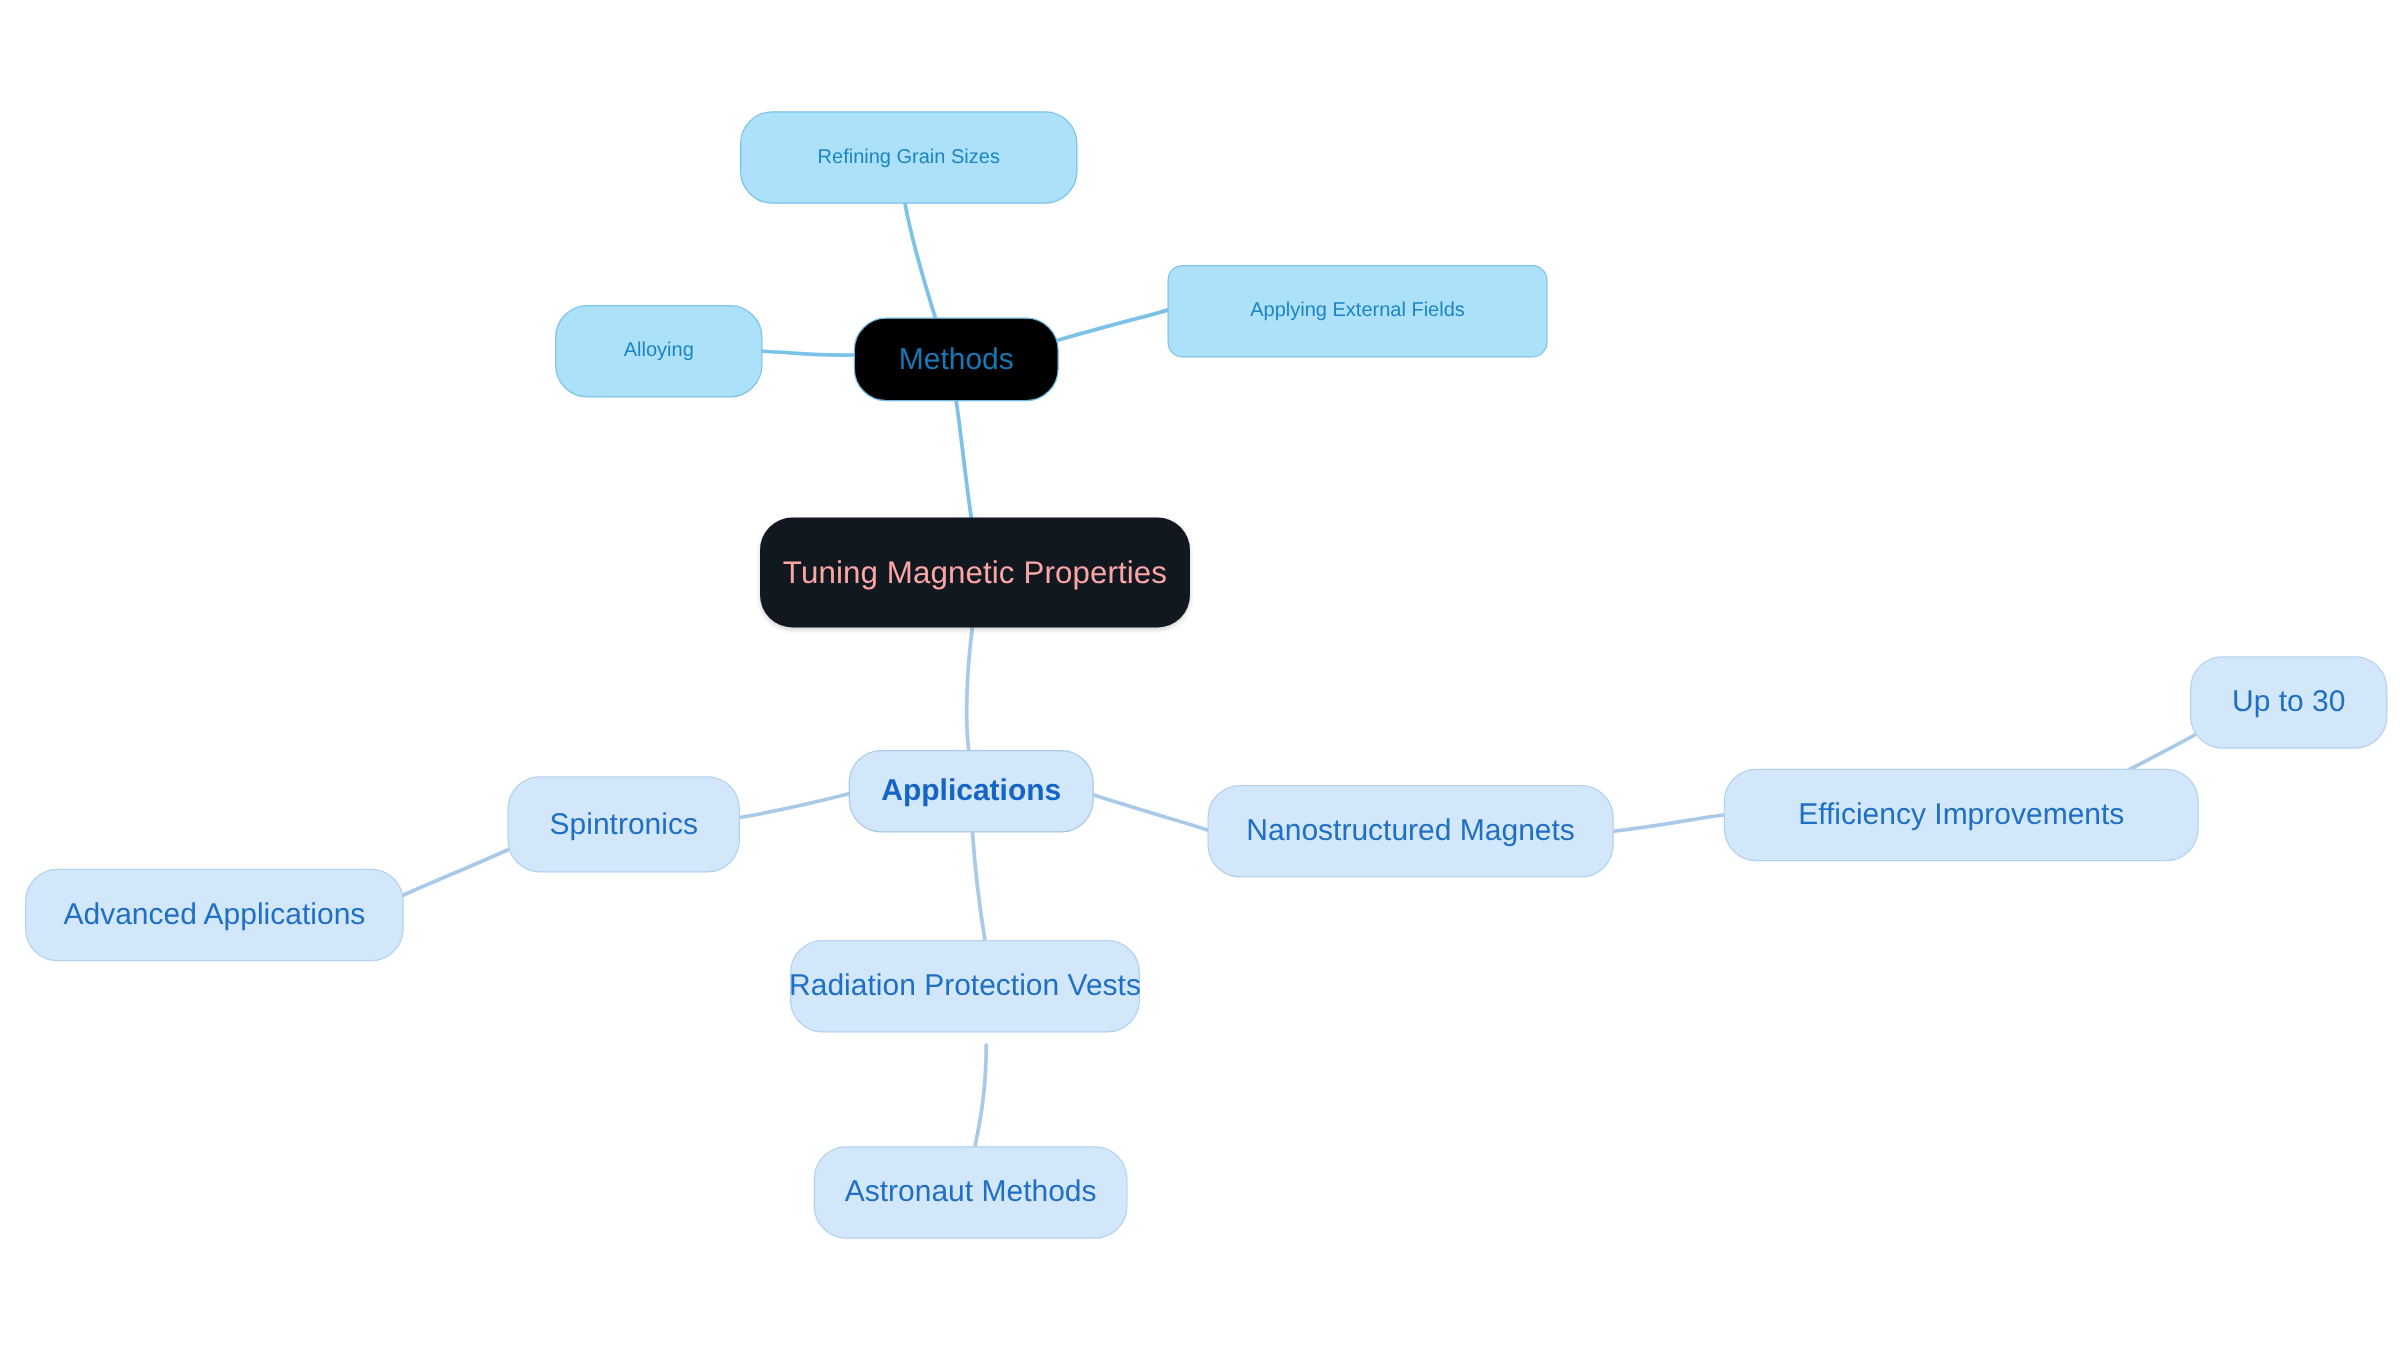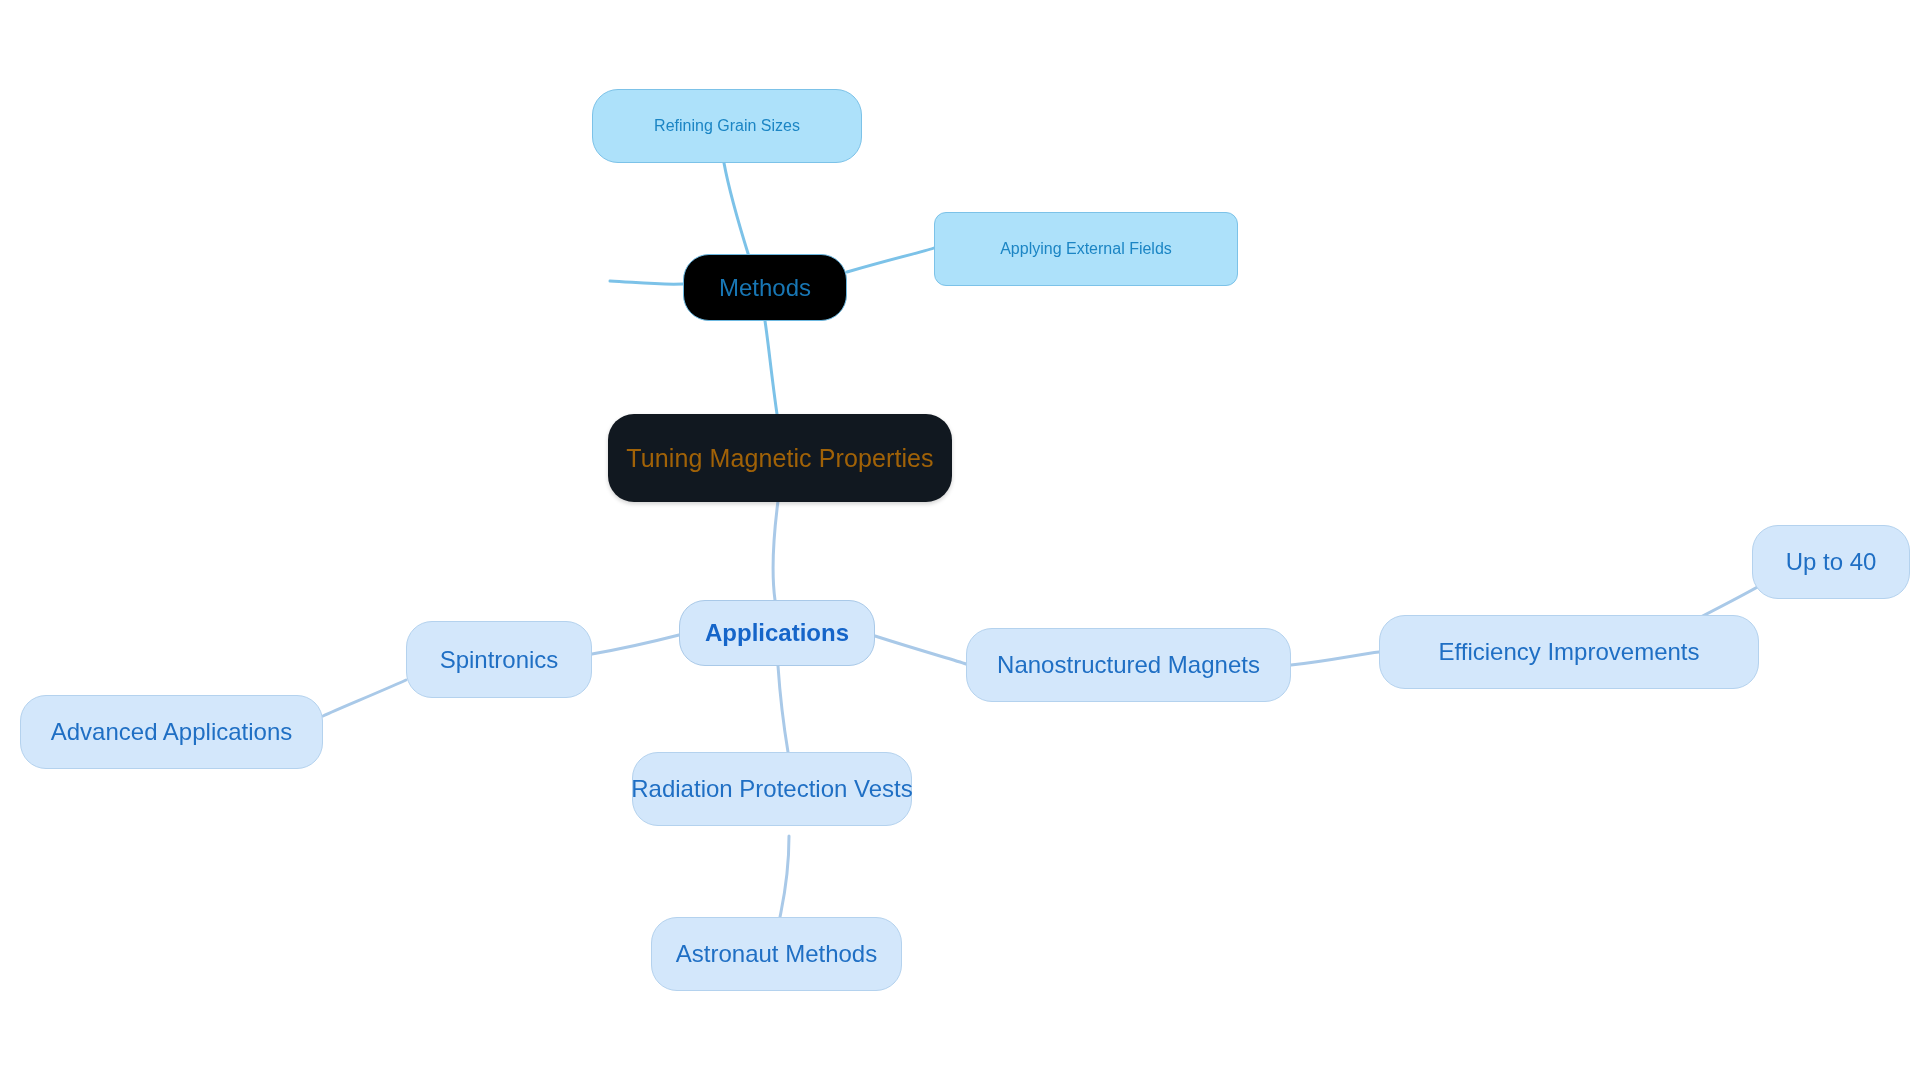--- a/index.html
+++ b/index.html
@@ -46,21 +46,21 @@
     display: flex;
     align-items: center;
     justify-content: center;
     text-align: center;
     border-radius: 26px;
     white-space: nowrap;
     user-select: none;
   }
   .node-root {
     background: #111820;
-    color: #a16207;
+    color: #fca5a5;
     border: none;
     font-size: 25px;
     letter-spacing: 0.1px;
     box-shadow: 0 2px 4px rgba(0,0,0,0.18);
   }
   .node-branch-a {
     background: #000000;
     border: 1.6px solid #6cb8e0;
     color: #1877b5;
     font-size: 24px;
@@ -112,20 +112,23 @@
   </div>
 
   <div class="node node-branch-a" style="left:683px; top:254px; width:164px; height:67px;">
     <span>Methods</span>
   </div>
 
   <div class="node node-leaf-a" style="left:592px; top:89px; width:270px; height:74px;">
     <span>Refining Grain Sizes</span>
   </div>
 
+  <div class="node node-leaf-a" style="left:444px; top:244px; width:166px; height:74px;">
+    <span>Alloying</span>
+  </div>
 
   <div class="node node-leaf-a" style="left:934px; top:212px; width:304px; height:74px;border-radius:12px;">
     <span>Applying External Fields</span>
   </div>
 
   <div class="node node-branch-b" style="left:679px; top:600px; width:196px; height:66px;">
     <span>Applications</span>
   </div>
 
   <div class="node node-leaf-b" style="left:406px; top:621px; width:186px; height:77px;">
@@ -138,21 +141,21 @@
 
   <div class="node node-leaf-b" style="left:966px; top:628px; width:325px; height:74px;">
     <span>Nanostructured Magnets</span>
   </div>
 
   <div class="node node-leaf-b" style="left:1379px; top:615px; width:380px; height:74px;">
     <span>Efficiency Improvements</span>
   </div>
 
   <div class="node node-leaf-b" style="left:1752px; top:525px; width:158px; height:74px;">
-    <span>Up to 40</span>
+    <span>Up to 30</span>
   </div>
 
   <div class="node node-leaf-b" style="left:632px; top:752px; width:280px; height:74px;">
     <span>Radiation Protection Vests</span>
   </div>
 
   <div class="node node-leaf-b" style="left:651px; top:917px; width:251px; height:74px;">
     <span>Astronaut Methods</span>
   </div>
 

